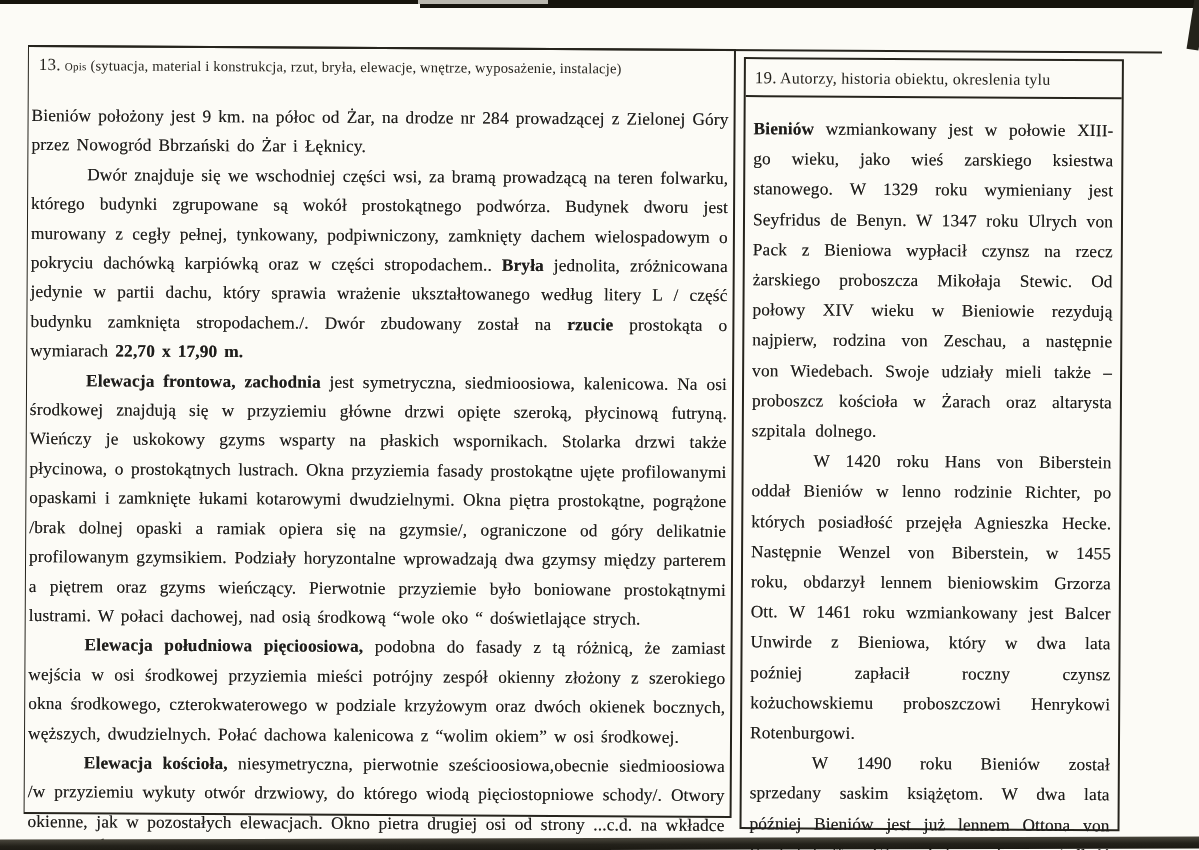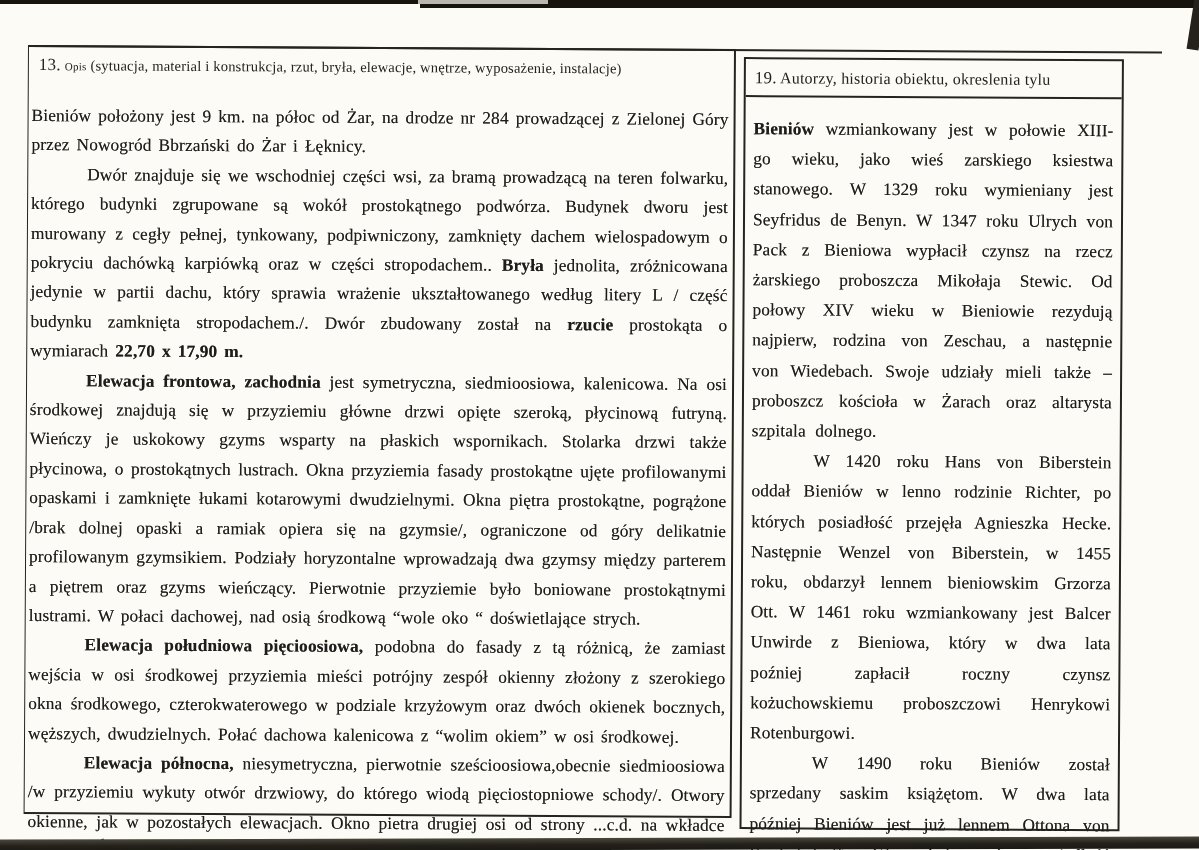--- a/index.html
+++ b/index.html
@@ -128,21 +128,21 @@
       <div class="col-header">
         <span class="hdr-num">13.</span>
         <span class="hdr-title">Opis</span>
         <span class="hdr-detail">(sytuacja, material i konstrukcja, rzut, bryła, elewacje, wnętrze, wyposażenie, instalacje)</span>
       </div>
       <div class="col-body body-left">
           <p class="para"><span>Bieniów położony jest 9 km. na półoc od Żar, na drodze nr 284 prowadzącej z Zielonej Góry przez Nowogród Bbrzański do Żar i Łęknicy.</span></p>
           <p class="para indent"><span>Dwór znajduje się we wschodniej części wsi, za bramą prowadzącą na teren folwarku, którego budynki zgrupowane są wokół prostokątnego podwórza. Budynek dworu jest murowany z cegły pełnej, tynkowany, podpiwniczony, zamknięty dachem wielospadowym o pokryciu dachówką karpiówką oraz w części stropodachem.. </span><span class="run-bold">Bryła</span><span> jednolita, zróżnicowana jedynie w partii dachu, który sprawia wrażenie ukształtowanego według litery L / część budynku zamknięta stropodachem./. Dwór zbudowany został na </span><span class="run-bold">rzucie</span><span> prostokąta o wymiarach </span><span class="run-bold">22,70 x 17,90 m.</span></p>
           <p class="para indent"><span class="run-bold">Elewacja frontowa, zachodnia</span><span> jest symetryczna, siedmioosiowa, kalenicowa. Na osi środkowej znajdują się w przyziemiu główne drzwi opięte szeroką, płycinową futryną. Wieńczy je uskokowy gzyms wsparty na płaskich wspornikach. Stolarka drzwi także płycinowa, o prostokątnych lustrach. Okna przyziemia fasady prostokątne ujęte profilowanymi opaskami i zamknięte łukami kotarowymi dwudzielnymi. Okna piętra prostokątne, pogrążone /brak dolnej opaski a ramiak opiera się na gzymsie/, ograniczone od góry delikatnie profilowanym gzymsikiem. Podziały horyzontalne wprowadzają dwa gzymsy między parterem a piętrem oraz gzyms wieńczący. Pierwotnie przyziemie było boniowane prostokątnymi lustrami. W połaci dachowej, nad osią środkową “wole oko “ doświetlające strych.</span></p>
           <p class="para indent"><span class="run-bold">Elewacja południowa pięcioosiowa,</span><span> podobna do fasady z tą różnicą, że zamiast wejścia w osi środkowej przyziemia mieści potrójny zespół okienny złożony z szerokiego okna środkowego, czterokwaterowego w podziale krzyżowym oraz dwóch okienek bocznych, węższych, dwudzielnych. Połać dachowa kalenicowa z “wolim okiem” w osi środkowej.</span></p>
-          <p class="para indent"><span class="run-bold">Elewacja północna,</span><span> niesymetryczna, pierwotnie sześcioosiowa,obecnie siedmioosiowa /w przyziemiu wykuty otwór drzwiowy, do którego wiodą pięciostopniowe schody/. Otwory okienne, jak w pozostałych elewacjach. Okno pietra drugiej osi od strony ...c.d. na wkładce </span><span class="handwritten">1</span></p>
+          <p class="para indent"><span class="run-bold">Elewacja kościoła,</span><span> niesymetryczna, pierwotnie sześcioosiowa,obecnie siedmioosiowa /w przyziemiu wykuty otwór drzwiowy, do którego wiodą pięciostopniowe schody/. Otwory okienne, jak w pozostałych elewacjach. Okno pietra drugiej osi od strony ...c.d. na wkładce </span><span class="handwritten">1</span></p>
         </div>
     </div>
 
     <div class="box box-right">
       <div class="col-header">
         <span class="hdr-num">19.</span>
         <span>Autorzy, historia obiektu, okreslenia tylu</span>
       </div>
       <div class="col-body body-right">
           <p class="para"><span class="run-bold">Bieniów</span><span> wzmiankowany jest w połowie XIII-go wieku, jako wieś zarskiego ksiestwa stanowego. W 1329 roku wymieniany jest Seyfridus de Benyn. W 1347 roku Ulrych von Pack z Bieniowa wypłacił czynsz na rzecz żarskiego proboszcza Mikołaja Stewic. Od połowy XIV wieku w Bieniowie rezydują najpierw, rodzina von Zeschau, a następnie von Wiedebach.  Swoje udziały mieli także – proboszcz kościoła w Żarach oraz altarysta szpitala dolnego.</span></p>

